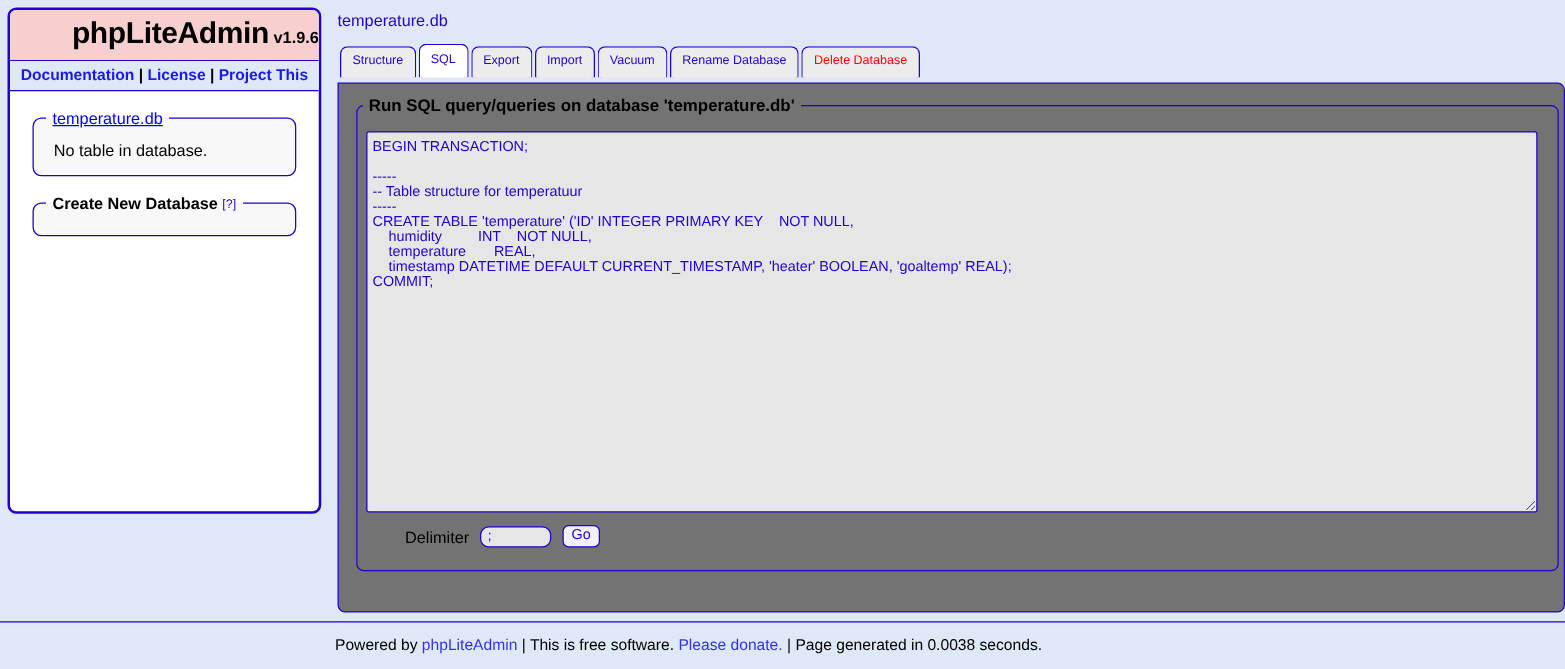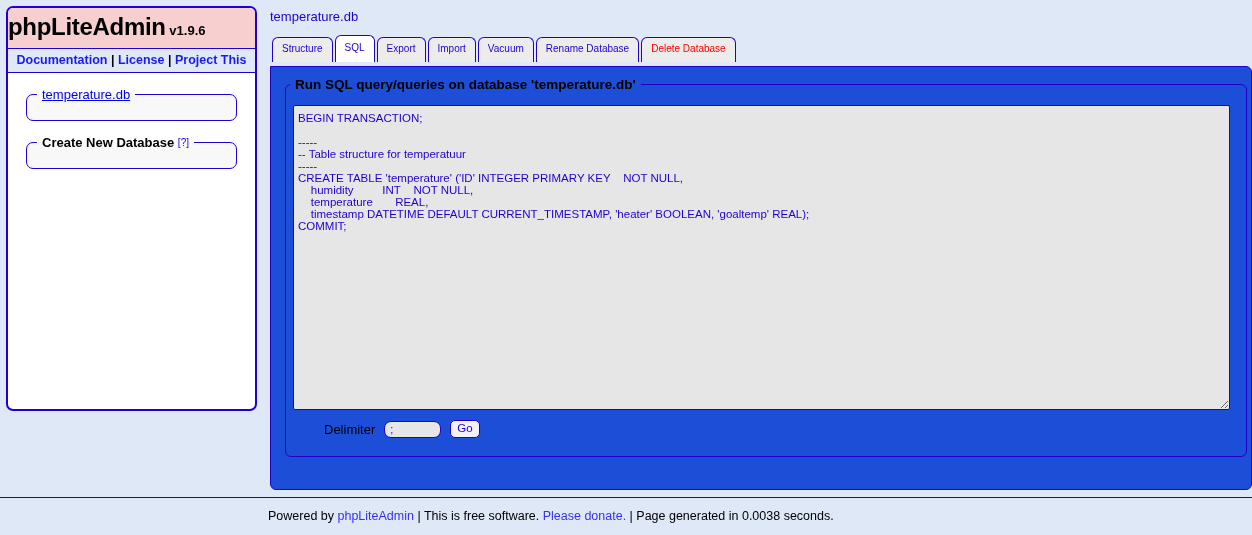--- a/index.html
+++ b/index.html
@@ -33,21 +33,21 @@
     height: 405px;
     box-sizing: border-box;
     background: #ffffff;
     border: 2px solid #2200cc;
     border-radius: 7px;
   }
   #brandbar {
     background: #f7cfcf;
     border-bottom: 1px solid #2200cc;
     border-radius: 5px 5px 0 0;
-    text-align: left;
+    text-align: right;
     padding: 5px 0 7px 0;
   }
   #brandbar .brand-name {
     font-size: 24px;
     font-weight: bold;
     letter-spacing: -0.3px;
     color: #000;
   }
   #brandbar .brand-version {
     font-size: 13px;
@@ -171,21 +171,21 @@
   }
   .tab.danger { color: #ff0000; }
 
   #panel {
     position: absolute;
     left: 2px;
     top: 66px;
     width: 982px;
     height: 424px;
     box-sizing: border-box;
-    background: #1d4ed8;
+    background: #737373;
     border: 1.5px solid #2200cc;
     border-radius: 0 6px 6px 6px;
     z-index: 2;
   }
   fieldset.runbox {
     border: 1.5px solid #2200cc;
     border-radius: 6px;
     margin: 10px 4px 0 14px;
     padding: 8px 4px 12px 4px;
     background: transparent;
@@ -253,20 +253,21 @@
       <span class="brand-version">v1.9.6</span>
     </div>
 
     <div id="linkbar">
       <a href="#">Documentation</a><span class="sep"> | </span><a href="#">License</a><span class="sep"> | </span><a href="#">Project This</a>
     </div>
 
 
     <fieldset class="box">
       <legend><a href="#" class="dblink">temperature.db</a></legend>
+      <div class="fs-inner">No table in database.</div>
     </fieldset>
 
     <fieldset class="box">
       <legend><span>Create New Database</span> <span class="qmark">[?]</span></legend>
     </fieldset>
 
   </div>
 
   <div id="main">
 

